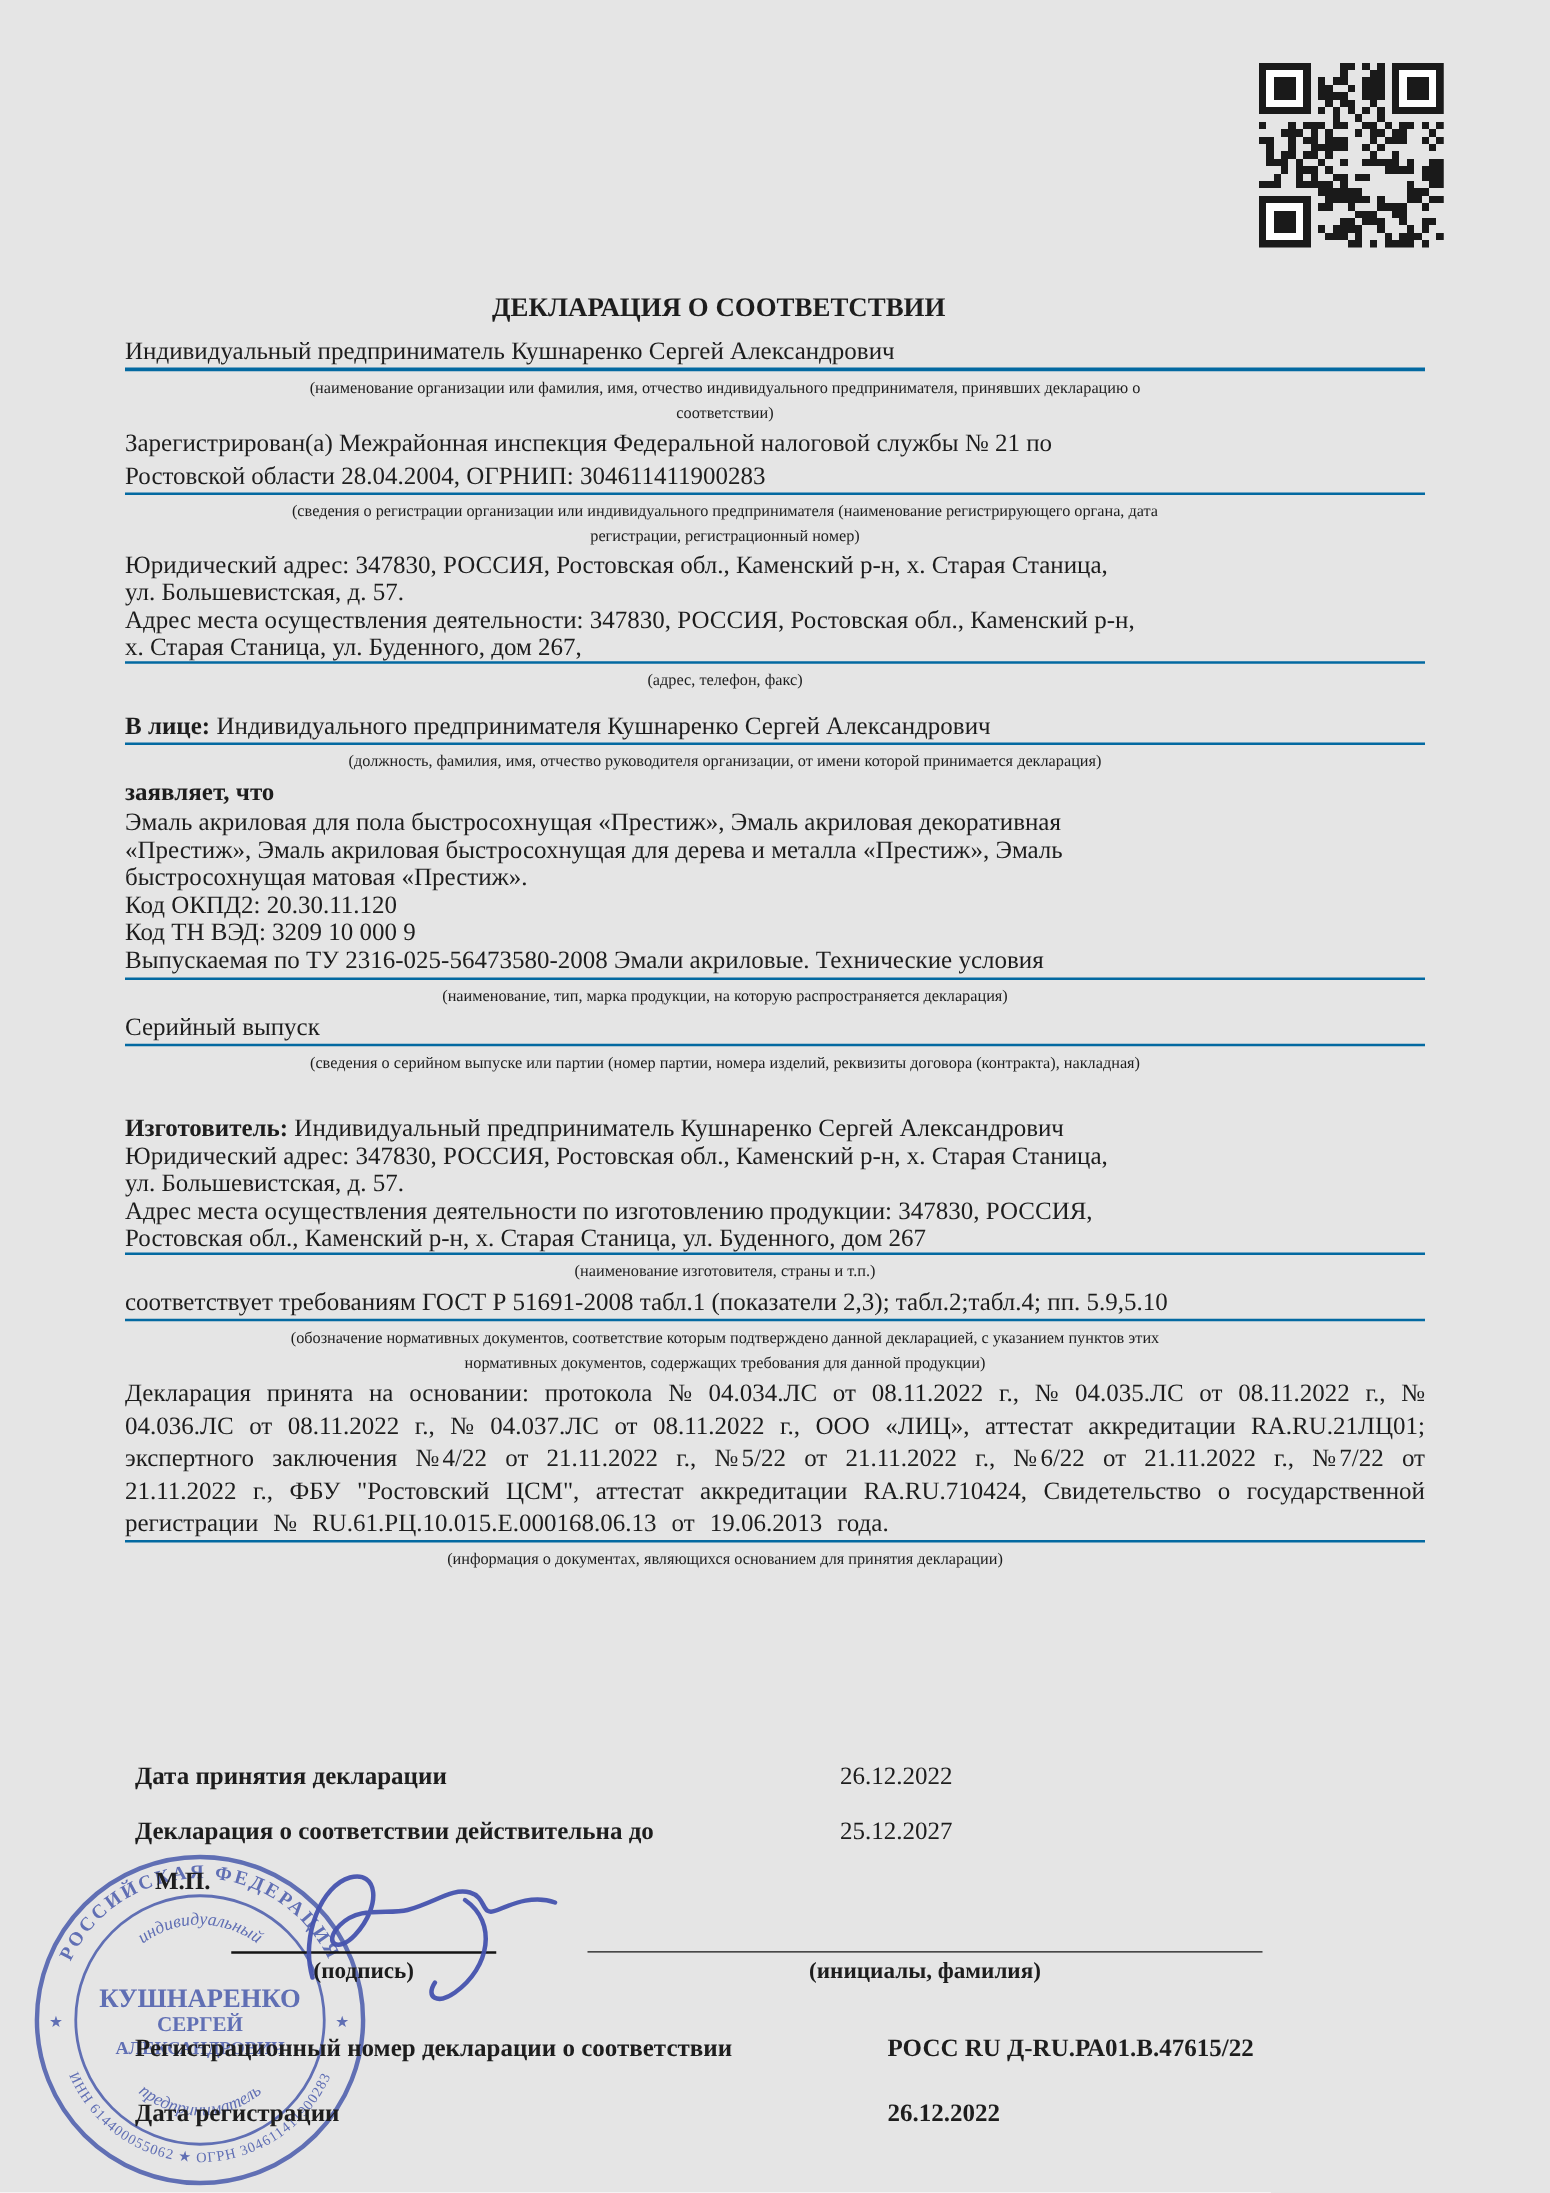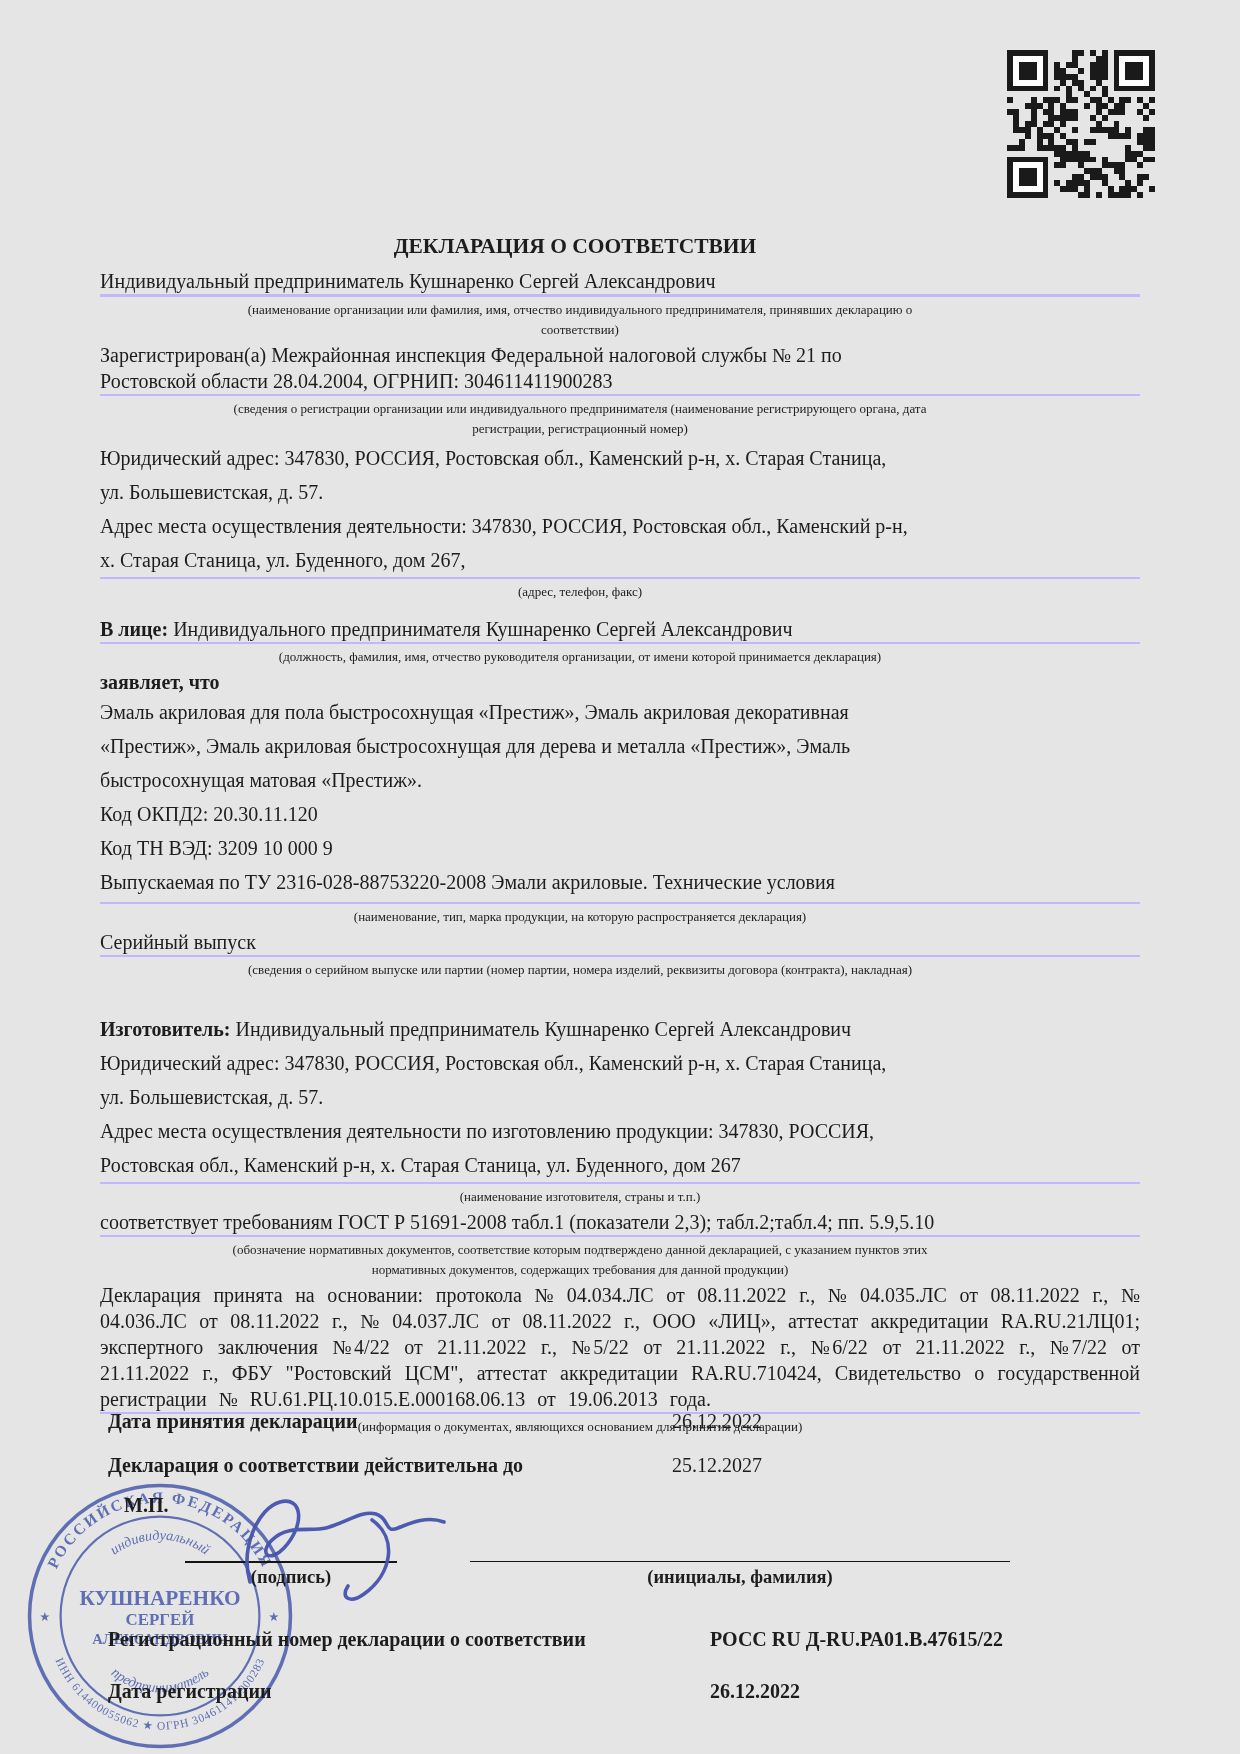--- a/index.html
+++ b/index.html
@@ -4,22 +4,22 @@
 <style>
   html,body{margin:0;padding:0;background:#ffffff;}
   .page{
     position:relative;width:1240px;height:1754px;background:#e5e5e5;
     font-family:"Liberation Serif", serif;color:#1d1d1d;overflow:hidden;
   }
   .content{position:absolute;left:100px;top:0;width:1040px;padding-top:233px;}
   .title{font-size:21.5px;line-height:27px;font-weight:bold;text-align:center;margin:0 0 8px 0;transform:translateX(-45px);}
   .line{font-size:20px;line-height:26px;}
   .para{font-size:20px;line-height:26px;}
-  .block>div{font-size:20px;line-height:34px;}
-  .u{border-bottom:2px solid #c4b5fd;}
+  .block>div{font-size:20px;line-height:22px;}
+  .u{border-bottom:2px solid #0369a1;}
   .thick{border-bottom-width:3px;}
   .cap{font-size:13px;line-height:20px;text-align:center;margin:3px auto 2px;max-width:950px;transform:translateX(-40px);}
   .pre{white-space:pre-line;}
   .just{text-align:justify;word-spacing:7px;}
   .mt14{margin-top:14px;}
   .mt32{margin-top:32px;}
   .pb12{padding-bottom:3px;}
   .b{font-weight:bold;}
   .email{text-decoration:underline;}
   .abs{position:absolute;font-size:20px;line-height:26px;}
@@ -282,21 +282,21 @@
     <div class="cap">(должность, фамилия, имя, отчество руководителя организации, от имени которой принимается декларация)</div>
 
     <div class="line b">заявляет, что</div>
 
     <div class="block u pb12">
       <div class="pre">Эмаль акриловая для пола быстросохнущая «Престиж», Эмаль акриловая декоративная
 «Престиж», Эмаль акриловая быстросохнущая для дерева и металла «Престиж», Эмаль
 быстросохнущая матовая «Престиж».</div>
       <div>Код ОКПД2: 20.30.11.120</div>
       <div>Код ТН ВЭД: 3209 10 000 9</div>
-      <div>Выпускаемая по ТУ 2316-028-88753220-2008 Эмали акриловые. Технические условия</div>
+      <div>Выпускаемая по ТУ 2316-025-56473580-2008 Эмали акриловые. Технические условия</div>
     </div>
     <div class="cap">(наименование, тип, марка продукции, на которую распространяется декларация)</div>
 
     <div class="line u">Серийный выпуск</div>
     <div class="cap">(сведения о серийном выпуске или партии (номер партии, номера изделий, реквизиты договора (контракта), накладная)</div>
 
     <div class="block u mt32">
       <div><span class="b">Изготовитель:</span> <span>Индивидуальный предприниматель Кушнаренко Сергей Александрович</span></div>
       <div class="pre">Юридический адрес: 347830, РОССИЯ, Ростовская обл., Каменский р-н, х. Старая Станица,
 ул. Большевистская, д. 57.</div>

